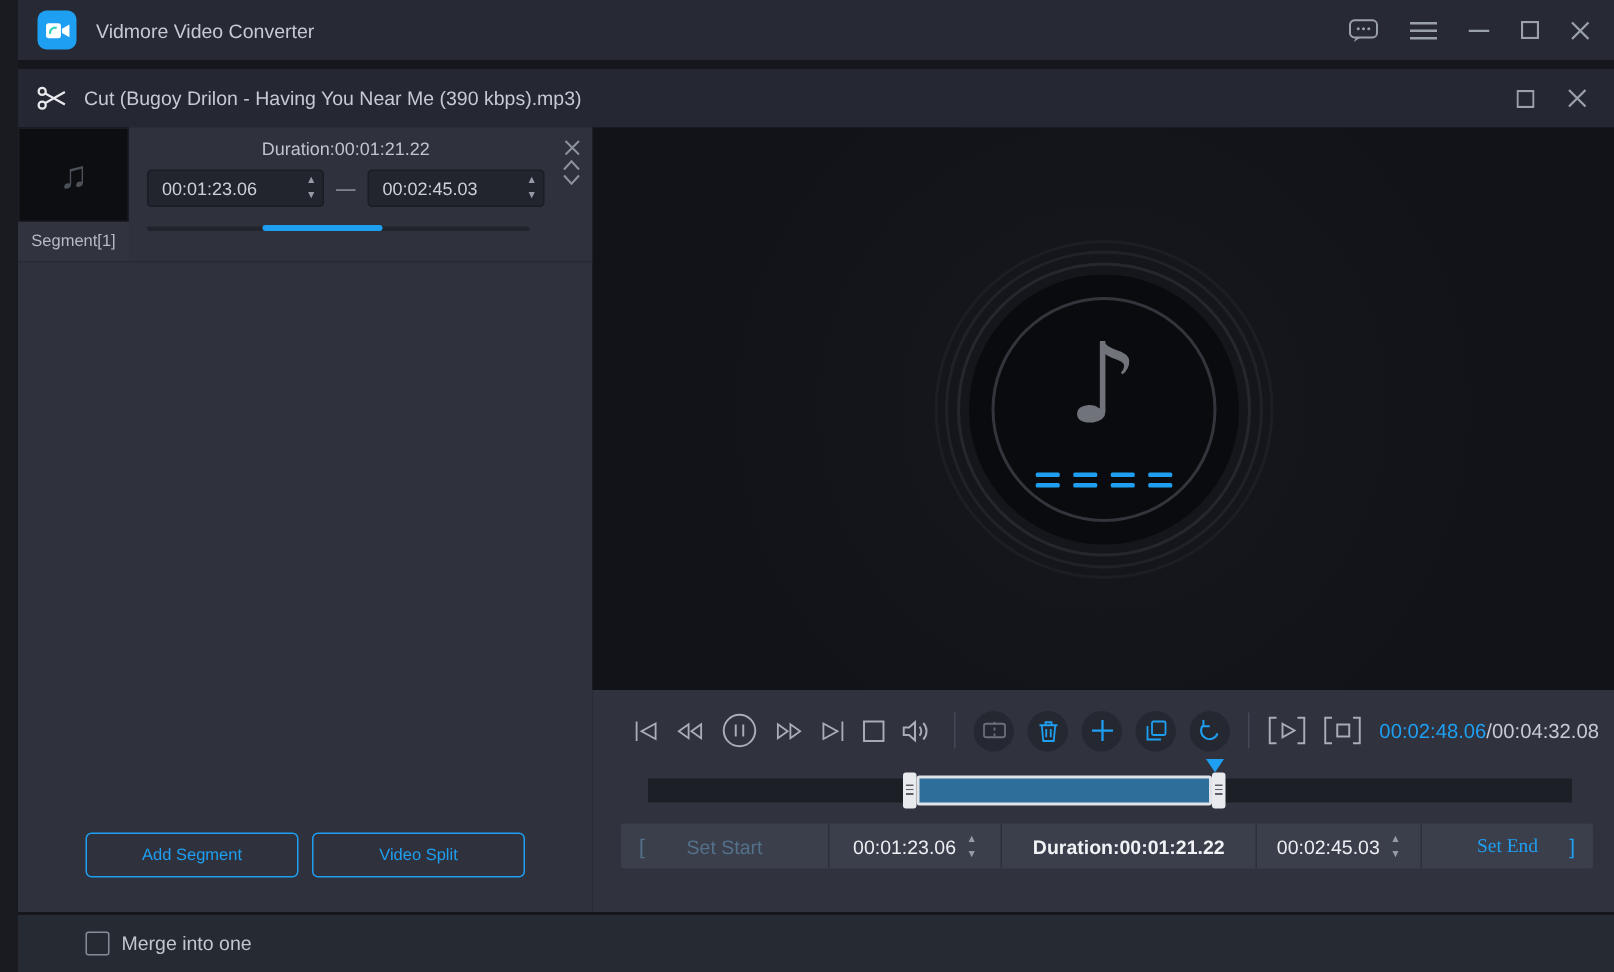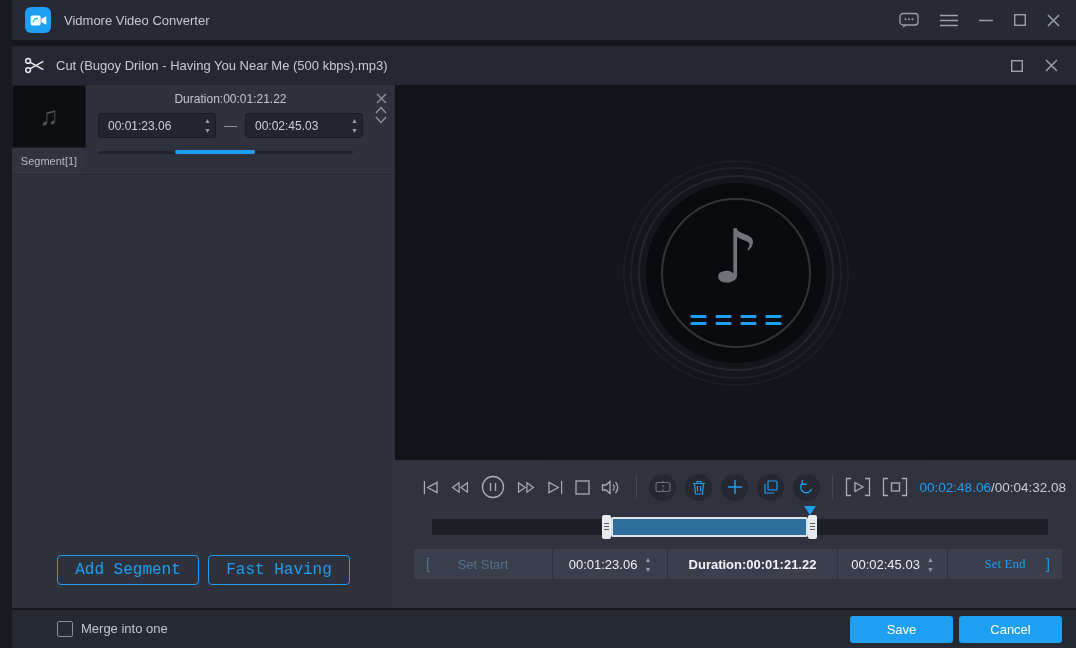--- a/index.html
+++ b/index.html
@@ -53,21 +53,21 @@
   .spin-value{flex:1;font-size:12px;color:#ccd0d8;}
   .spin-arrows{display:flex;flex-direction:column;gap:3px;align-items:center;line-height:1;cursor:pointer;}
   .spin-arrows span{font-size:7px;color:#959ba6;}
   .mini-track{position:relative;height:3px;border-radius:2px;background:#22242b;margin:13px 10px 0 0;}
   .mini-fill{position:absolute;top:-1px;height:4px;border-radius:2px;background:var(--accent);}
   .seg-side{width:28px;display:flex;flex-direction:column;align-items:center;padding-top:8px;gap:4px;flex:0 0 auto;color:#8d939d;}
   .seg-side .chev{margin-top:-2px;}
 
   .left-body{flex:1;}
   .left-buttons{display:flex;justify-content:center;gap:9px;padding-bottom:23px;}
-  .outline-btn{width:142px;height:30px;border:1px solid var(--accent);border-radius:4px;background:transparent;color:var(--accent);font-size:16px;display:flex;align-items:center;justify-content:center;cursor:pointer;font-family:Liberation Mono, monospace;margin-top:40px;}
+  .outline-btn{width:142px;height:30px;border:1px solid var(--accent);border-radius:4px;background:transparent;color:var(--accent);font-size:11px;display:flex;align-items:center;justify-content:center;cursor:pointer;font-family:Liberation Sans, sans-serif;margin-top:40px;}
 
   
   .right-area{flex:1;display:flex;flex-direction:column;min-width:0;}
   .preview{height:375px;background:radial-gradient(circle at 50% 50%, #17181d 0%, #121318 70%);display:flex;align-items:center;justify-content:center;flex:0 0 auto;}
   .disc-ring1{width:226px;height:226px;border-radius:50%;border:2px solid #1d1e24;display:flex;align-items:center;justify-content:center;}
   .disc-ring2{width:212px;height:212px;border-radius:50%;border:2px solid #212228;display:flex;align-items:center;justify-content:center;}
   .disc-ring3{width:196px;height:196px;border-radius:50%;border:2px solid #26272d;display:flex;align-items:center;justify-content:center;}
   .disc{width:180px;height:180px;border-radius:50%;background:#0a0b0f;position:relative;display:flex;align-items:center;justify-content:center;}
   .disc-inner-ring{position:absolute;width:150px;height:150px;border-radius:50%;border:2px solid #34353c;}
   .disc-note{font-size:74px;color:#70737a;margin-top:-34px;font-family:"DejaVu Sans",sans-serif;}
@@ -174,21 +174,21 @@
   <div class="gap-strip"></div>
 
   <header class="dialog-header">
     <span>
       <svg width="22" height="19" viewBox="0 0 24 20" stroke="#e8eaee" fill="none" stroke-width="1.6">
           <circle cx="4.5" cy="5" r="2.6"></circle>
           <circle cx="4.5" cy="15" r="2.6"></circle>
           <path d="M6.8 6.5L21 14.5M6.8 13.5L21 5.5"></path>
         </svg>
     </span>
-    <span class="dialog-title">Cut (Bugoy Drilon - Having You Near Me (500 kbps).mp3)</span>
+    <span class="dialog-title">Cut (Bugoy Drilon - Having You Near Me (390 kbps).mp3)</span>
     <div class="dialog-actions">
       <span class="tb-btn">
         <svg width="12" height="12" viewBox="0 0 12 12" stroke="currentColor" fill="none" stroke-width="1.4">
             <rect x="0.7" y="0.7" width="10.6" height="10.6"></rect>
           </svg>
       </span>
       <span class="tb-btn">
         <svg width="13" height="13" viewBox="0 0 13 13" stroke="currentColor" stroke-width="1.5">
             <path d="M1 1l11 11M12 1L1 12"></path>
           </svg>
@@ -243,21 +243,21 @@
           <span class="chev">
             <svg width="12" height="8" viewBox="0 0 12 8" stroke="currentColor" fill="none" stroke-width="1.3">
                 <path d="M1 1l5 5.5L11 1"></path>
               </svg>
           </span>
         </div>
       </div>
       <div class="left-body"></div>
       <div class="left-buttons">
         <button class="outline-btn">Add Segment</button>
-        <button class="outline-btn">Fast Having</button>
+        <button class="outline-btn">Video Split</button>
       </div>
     </aside>
 
     <section class="right-area">
       <div class="preview">
         <div class="disc-ring1">
           <div class="disc-ring2">
             <div class="disc-ring3">
               <div class="disc">
                 <div class="disc-inner-ring"></div>
@@ -419,19 +419,15 @@
         </div>
       </div>
     </section>
   </div>
 
   <footer class="footer">
     <span class="merge-wrap">
       <input type="checkbox" class="merge-checkbox" style="">
       <span class="merge-label">Merge into one</span>
     </span>
-    <span class="footer-actions">
-      <button class="solid-btn">Save</button>
-      <button class="solid-btn">Cancel</button>
-    </span>
   </footer>
 
 </div>
 
 </body></html>

